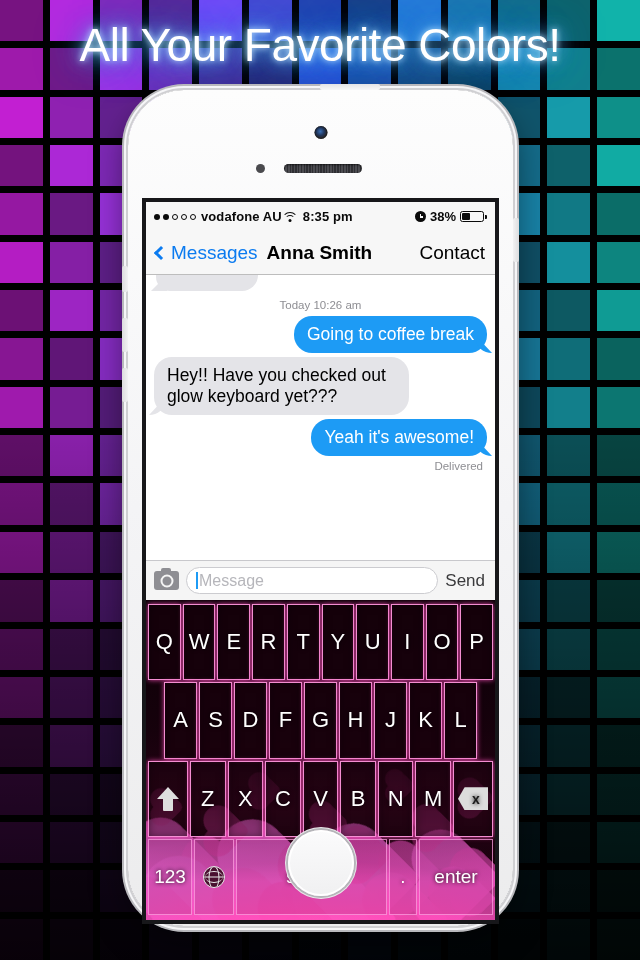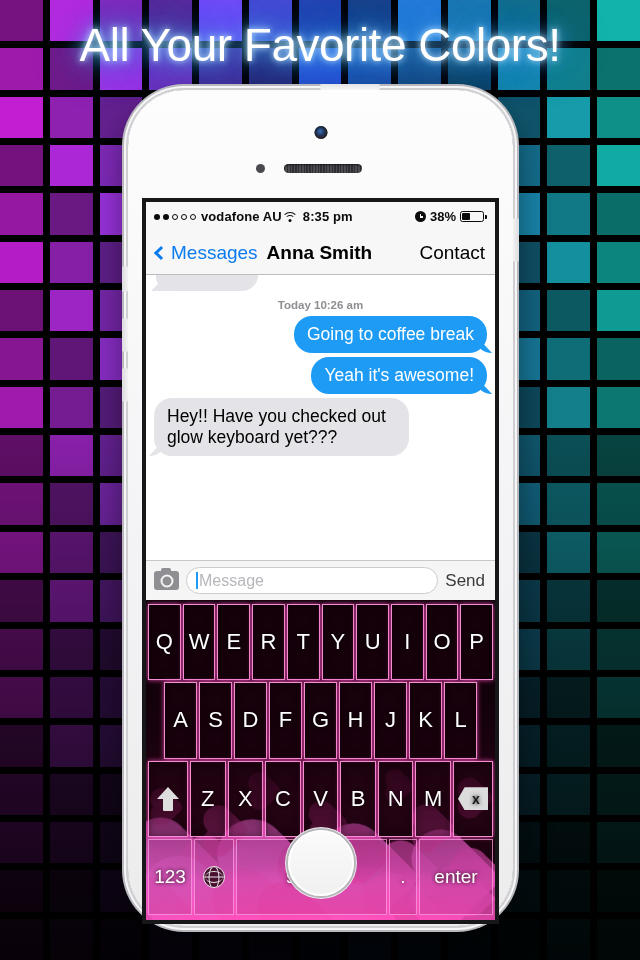--- a/index.html
+++ b/index.html
@@ -161,21 +161,21 @@
     transform:rotate(45deg); margin-right:1px;
   }
   #title { font-size:19px; font-weight:bold; color:#000; margin-left:9px; }
   #contact { margin-left:auto; color:#000000; font-size:19px; cursor:pointer; }
 
   
   #convo {
     height:285px; background:#fff; overflow:hidden;
     position:relative; padding:0 8px;
   }
-  .stamp { text-align:center; font-size:11.5px; font-weight:bold; color:#8e8e93; margin:8px 0 5px; }
+  .stamp { text-align:center; font-size:11.5px; font-weight:normal; color:#8e8e93; margin:8px 0 5px; }
   .row { display:flex; margin-bottom:4px; }
   .row.out { justify-content:flex-end; }
   .row.in  { justify-content:flex-start; }
   .bubble {
     max-width:255px; padding:8px 13px;
     border-radius:18px; font-size:17.5px; line-height:21px;
     position:relative; word-wrap:break-word;
   }
   .bubble.out { background:#1d9bf5; color:#fff; }
   .bubble.in  { background:#e4e4e8; color:#000; }
@@ -639,26 +639,27 @@
     </div>
 
     <div id="convo">
       <div id="partial"></div>
 
       <div class="stamp">Today 10:26 am</div>
       <div class="row out">
         <div class="bubble out">Going to coffee break</div>
       </div>
 
+      <div class="row in">
+        <div class="bubble in">Hey!! Have you checked out glow keyboard yet???</div>
+      </div>
       <div class="row out">
         <div class="bubble out">Yeah it's awesome!</div>
       </div>
-      <div class="row in">
-        <div class="bubble in">Hey!! Have you checked out glow keyboard yet???</div>
-      </div>
+      <div id="delivered">Delivered</div>
     </div>
 
     <div id="inputbar">
       <div id="cam"></div>
       <div id="field">
         <span id="caret"></span>
         <span>Message</span>
       </div>
       <div id="send">Send</div>
     </div>

